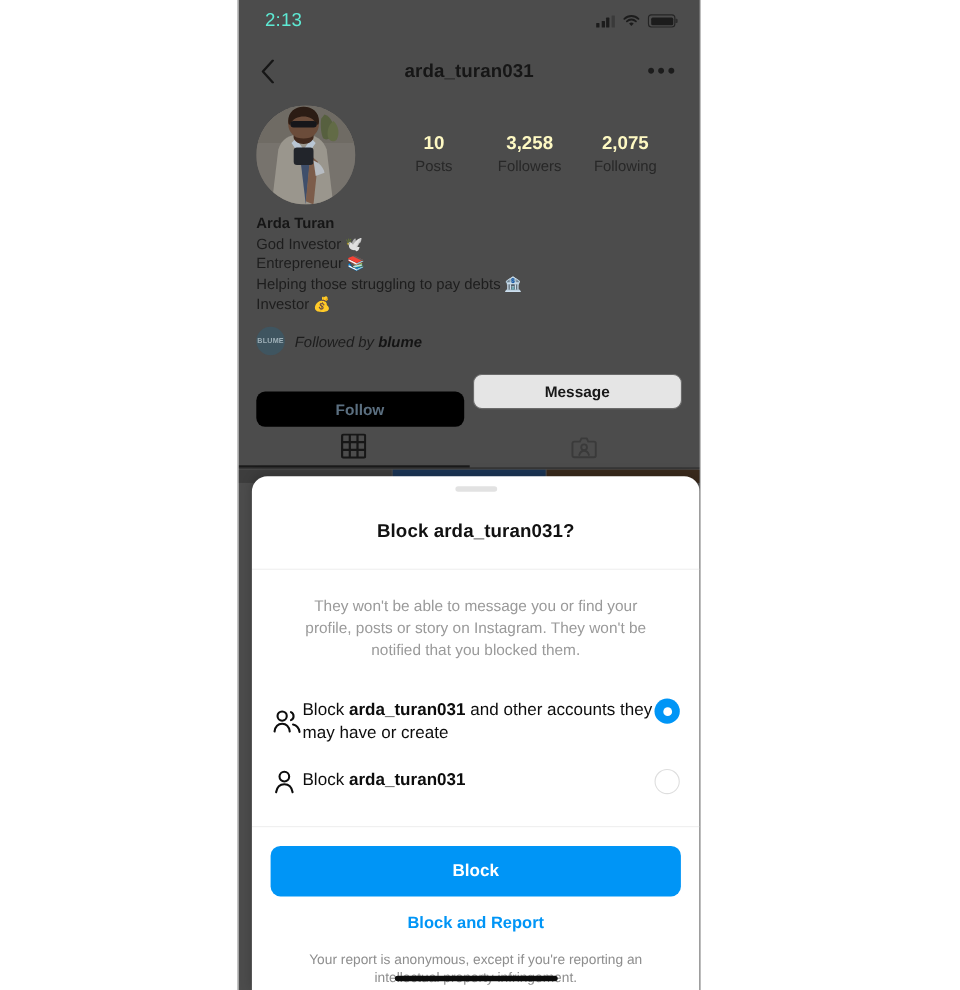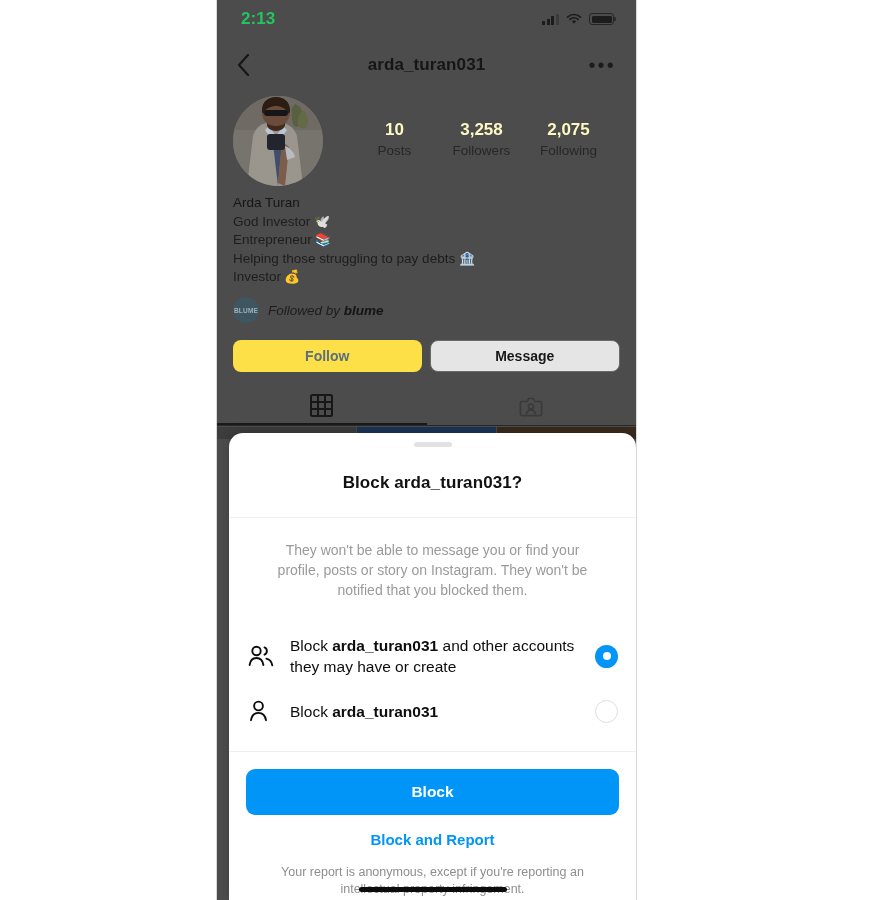--- a/index.html
+++ b/index.html
@@ -44,22 +44,22 @@
     position: absolute;
     top: 0; left: 0; right: 0;
     height: 38px;
     display: flex;
     align-items: center;
     justify-content: space-between;
     padding: 0 22px 0 24px;
   }
   .status-time {
     font-size: 17px;
-    font-weight: 700;
-    color: #22c55e;
+    font-weight: 400;
+    color: #5eead4;
     letter-spacing: 0.1px;
   }
   .status-icons { display: flex; align-items: center; gap: 7px; }
   .bars { display: flex; align-items: flex-end; gap: 1.6px; height: 11px; }
   .bars i { display: block; width: 3px; background: #1c1c1c; border-radius: .5px; }
   .bars i:nth-child(1) { height: 4px; }
   .bars i:nth-child(2) { height: 6px; }
   .bars i:nth-child(3) { height: 8.5px; }
   .bars i:nth-child(4) { height: 11px; background: #3a3a3a; }
   .wifi svg { display:block; }
@@ -152,21 +152,21 @@
   }
 
   
   .bio {
     position: absolute;
     top: 194px; left: 16px; right: 16px;
     font-size: 13.5px;
     line-height: 18.6px;
     color: #1d1d1d;
   }
-  .bio .name { font-weight: 400; font-size: 13.5px; color: #161616; }
+  .bio .name { font-weight: 700; font-size: 13.5px; color: #161616; }
   .bio .line { white-space: nowrap; }
   .emoji { font-size: 13px; }
 
   .followed-by {
     position: absolute;
     top: 297px; left: 16px;
     display: flex;
     align-items: center;
     gap: 9px;
     cursor: pointer;
@@ -190,29 +190,30 @@
   
   .actions {
     position: absolute;
     top: 340px; left: 16px; right: 16px;
     display: flex;
     gap: 8px;
   }
   .btn-follow {
     flex: 1;
     height: 32px;
-    background: #fde047;
+    background: #000000;
     border-radius: 8px;
     display: flex;
     align-items: center;
     justify-content: center;
     font-size: 14px;
     font-weight: 700;
     color: #5b6f80;
     cursor: pointer;
+    margin-top: 16px;
   }
   .btn-message {
     flex: 1;
     height: 32px;
     background: #e5e5e5;
     border: 1px solid #6a6a6a;
     border-radius: 8px;
     display: flex;
     align-items: center;
     justify-content: center;
@@ -280,23 +281,21 @@
     text-align: center;
     font-size: 14px;
     line-height: 20px;
     color: #9a9a9a;
     padding: 22px 34px 0;
   }
 
   .options { margin-top: 24px; }
   .option {
     display: flex;
-    align-items: center;
     padding: 11px 18px;
-    gap: 15px;
     cursor: pointer;
   }
   .opt-icon { width: 28px; flex: none; display: flex; align-items: center; justify-content: center; }
   .opt-label {
     flex: 1;
     font-size: 15.5px;
     line-height: 21px;
     color: #0d0d0d;
   }
   .opt-label b { font-weight: 700; }

